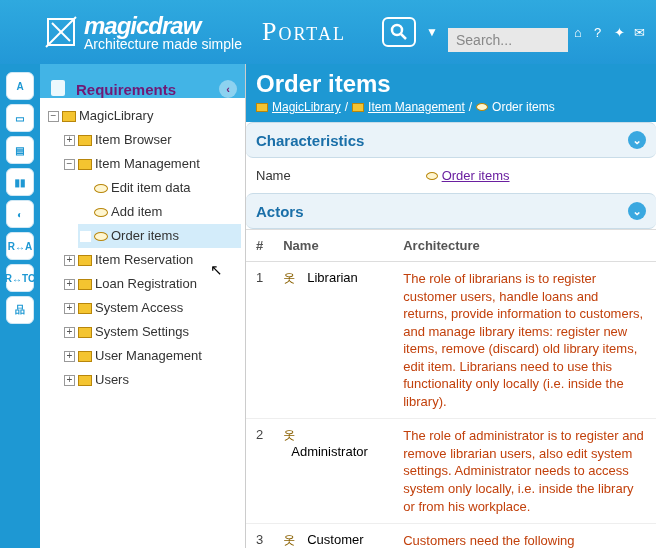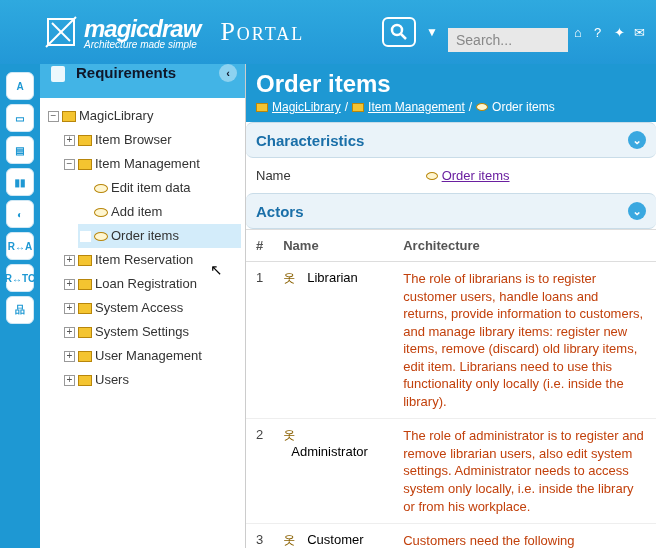--- a/index.html
+++ b/index.html
@@ -15,21 +15,21 @@
   .banner {
     height: 64px;
     background: linear-gradient(to bottom, #2fa9df 0%, #2298d7 100%);
     display: flex;
     align-items: center;
     padding: 0 8px 0 44px;
     color: #fff;
   }
   .logo-area { display: flex; align-items: center; gap: 6px; }
   .logo-text { font-size: 24px; font-style: italic; font-weight: bold; letter-spacing: -1px; }
-  .logo-sub { font-size: 10px; font-style: italic; display: block; margin-top: -4px; }
+  .logo-sub { font-size: 14px; display: block; margin-top: -4px; }
   .portal-title {
     font-size: 26px; font-variant: small-caps; letter-spacing: 2px;
     margin-left: 20px; font-family: Georgia, serif;
   }
   .banner-right { margin-left: auto; display: flex; align-items: center; gap: 6px; }
   .search-box {
     background: #e8e8e8; border: none; height: 24px; width: 120px;
     padding: 8px 8px; font-size: 14px; color: #666; margin-top: 16px;
   }
   .search-box::placeholder { color: #888; }
@@ -50,22 +50,22 @@
     width: 28px; height: 28px; background: #fff; border-radius: 6px;
     display: flex; align-items: center; justify-content: center;
     font-size: 10px; font-weight: bold; color: #1e98d3; cursor: pointer;
     border: 1px solid #cfe7f4;
   }
   .sidebar {
     width: 206px; background: #fff; border-right: 1px solid #ccc;
     display: flex; flex-direction: column;
   }
   .sidebar-header {
-    background: #42b4e6; color: #0f172a; height: 34px;
-    display: flex; align-items: flex-start; padding: 0 8px; gap: 8px;
+    background: #42b4e6; color: #701a75; height: 34px;
+    display: flex; align-items: flex-end; padding: 0 8px; gap: 8px;
     font-size: 15px; font-weight: bold;
   }
   .sidebar-header .back { margin-left: auto; width: 18px; height: 18px; border-radius: 50%; background: rgba(255,255,255,.4); display:flex;align-items:center;justify-content:center;font-size:11px;cursor:pointer; }
   .tree { padding: 6px 4px; font-size: 13px; color: #333; overflow-y: auto; flex: 1; }
   .tree ul { list-style: none; padding-left: 16px; }
   .tree > ul { padding-left: 2px; }
   .tree li { line-height: 22px; white-space: nowrap; }
   .tree .row { display: flex; align-items: center; gap: 3px; cursor: pointer; padding: 1px 2px; }
   .tree .row.selected { background: #d3ecfa; }
   .expander { width: 11px; height: 11px; border: 1px solid #999; display: inline-flex; align-items: center; justify-content: center; font-size: 10px; line-height: 1; color: #555; background:#fff; }

